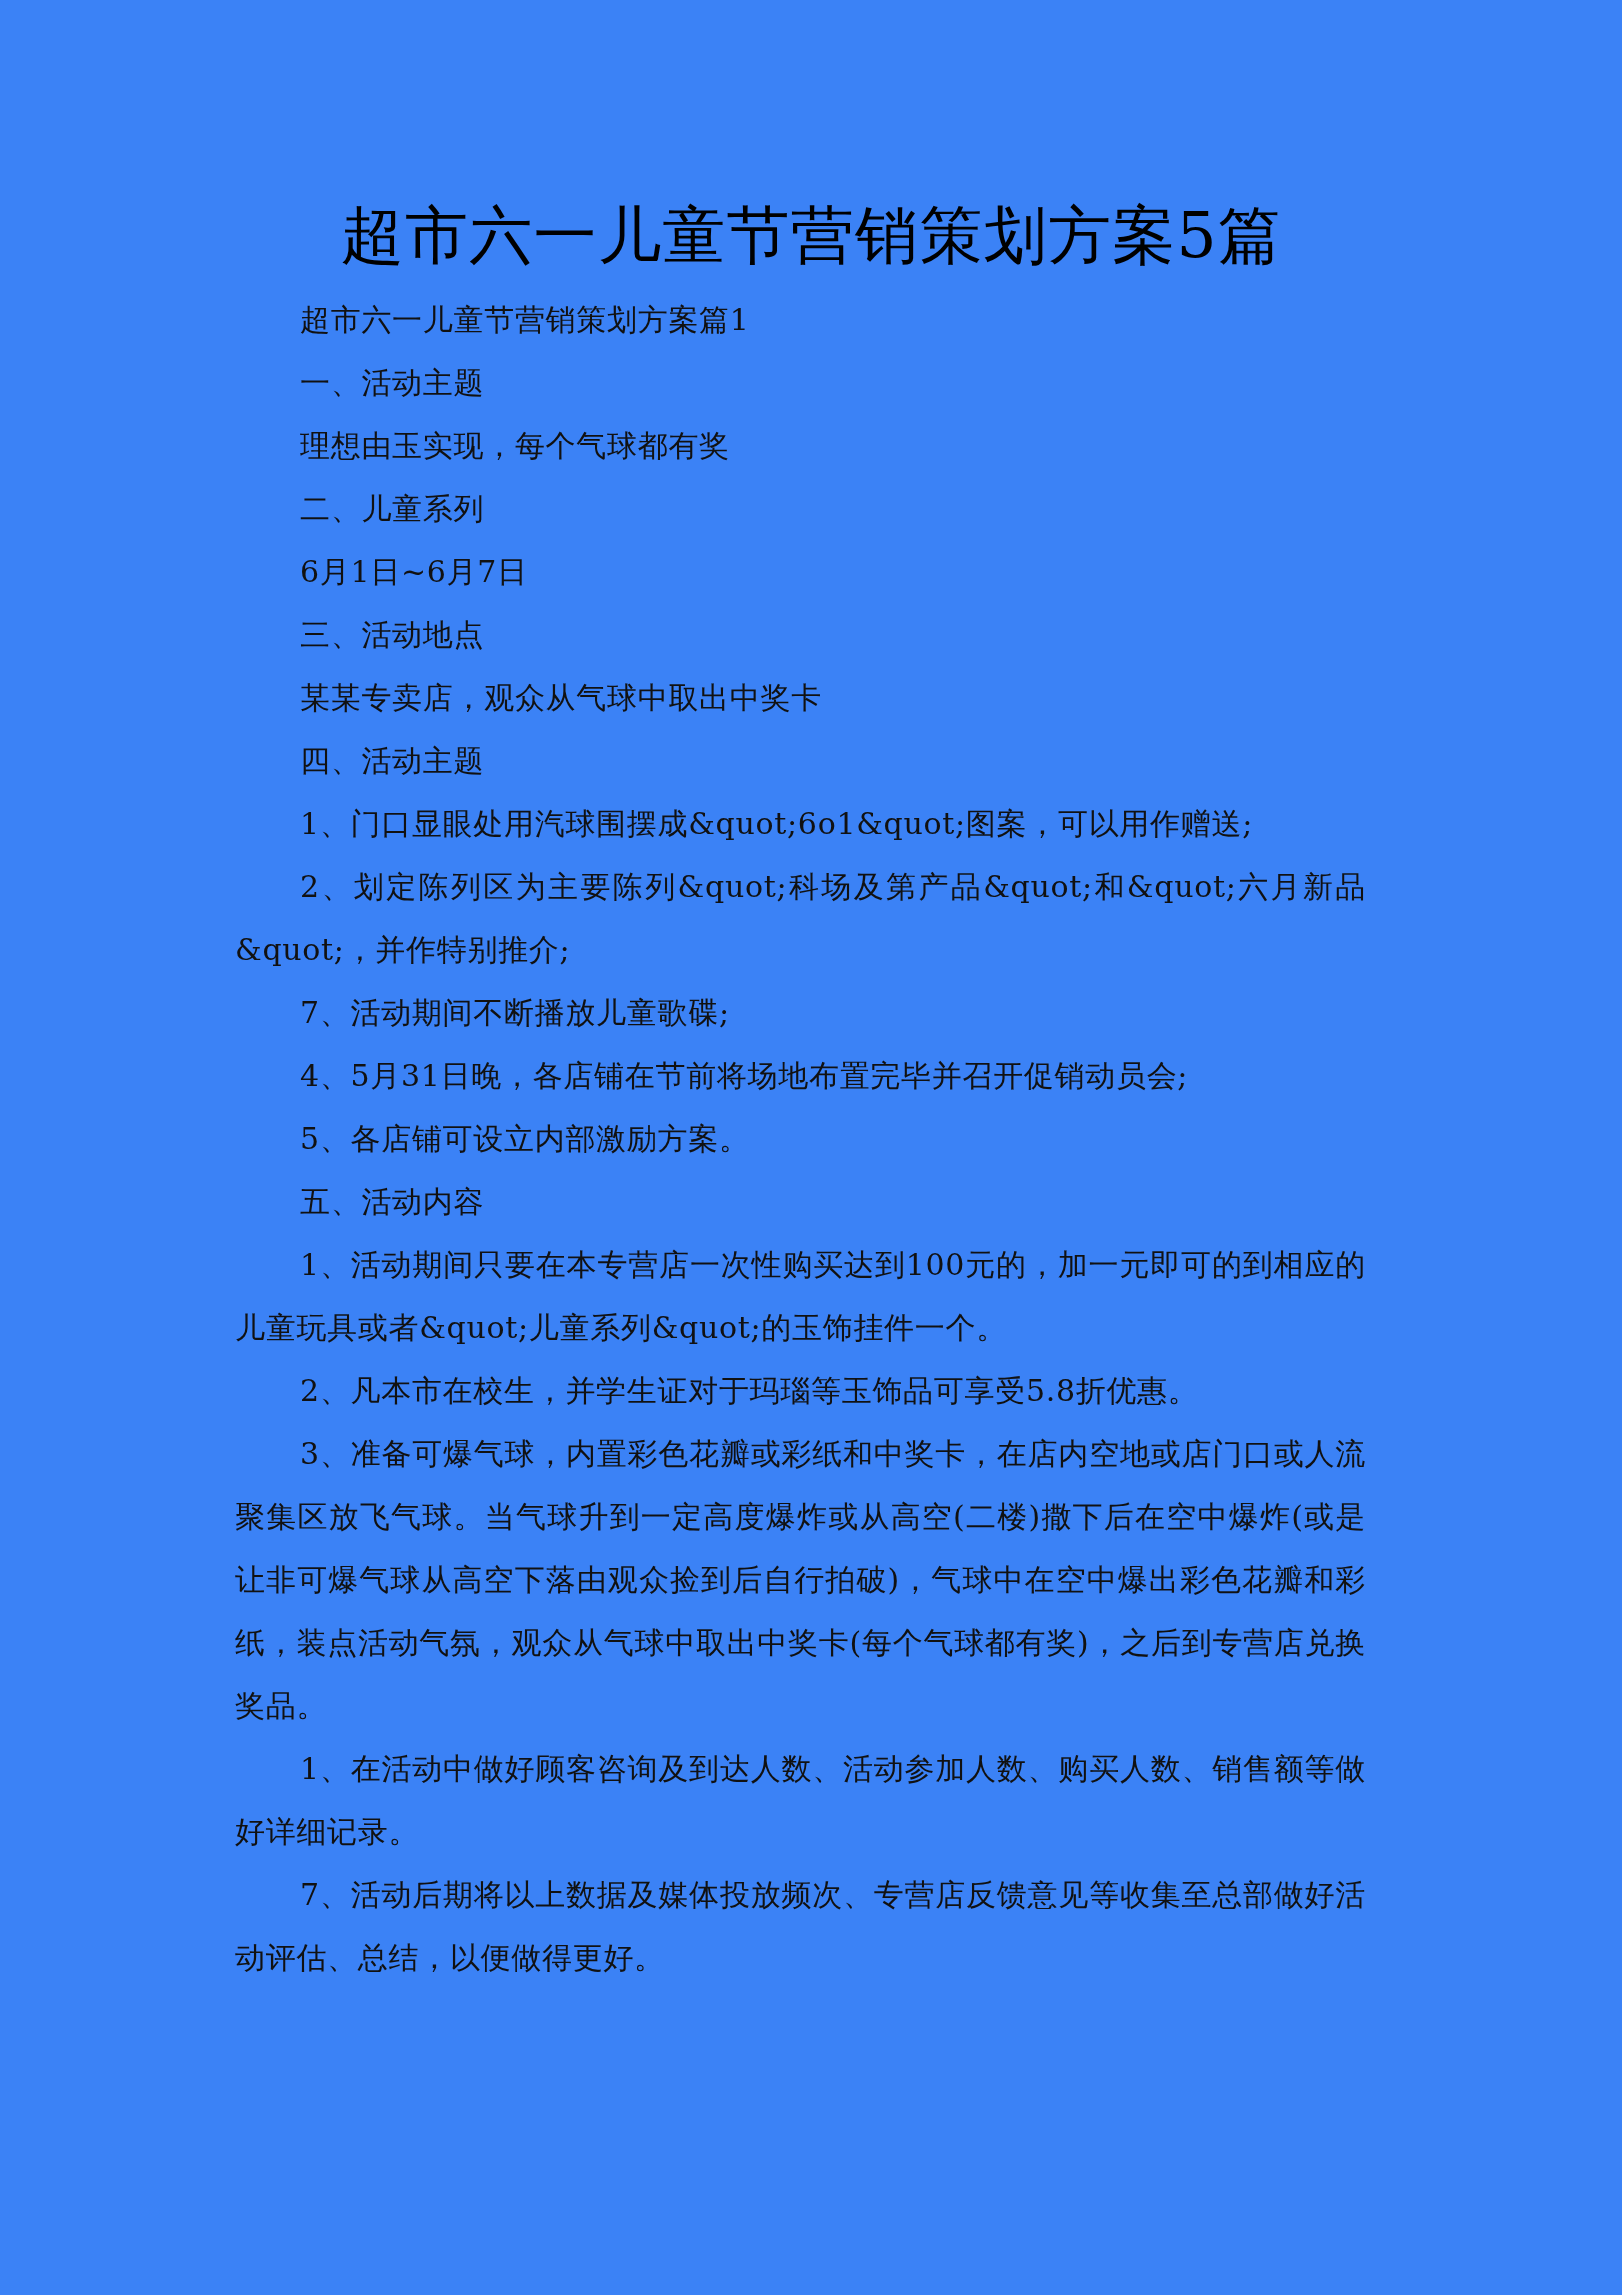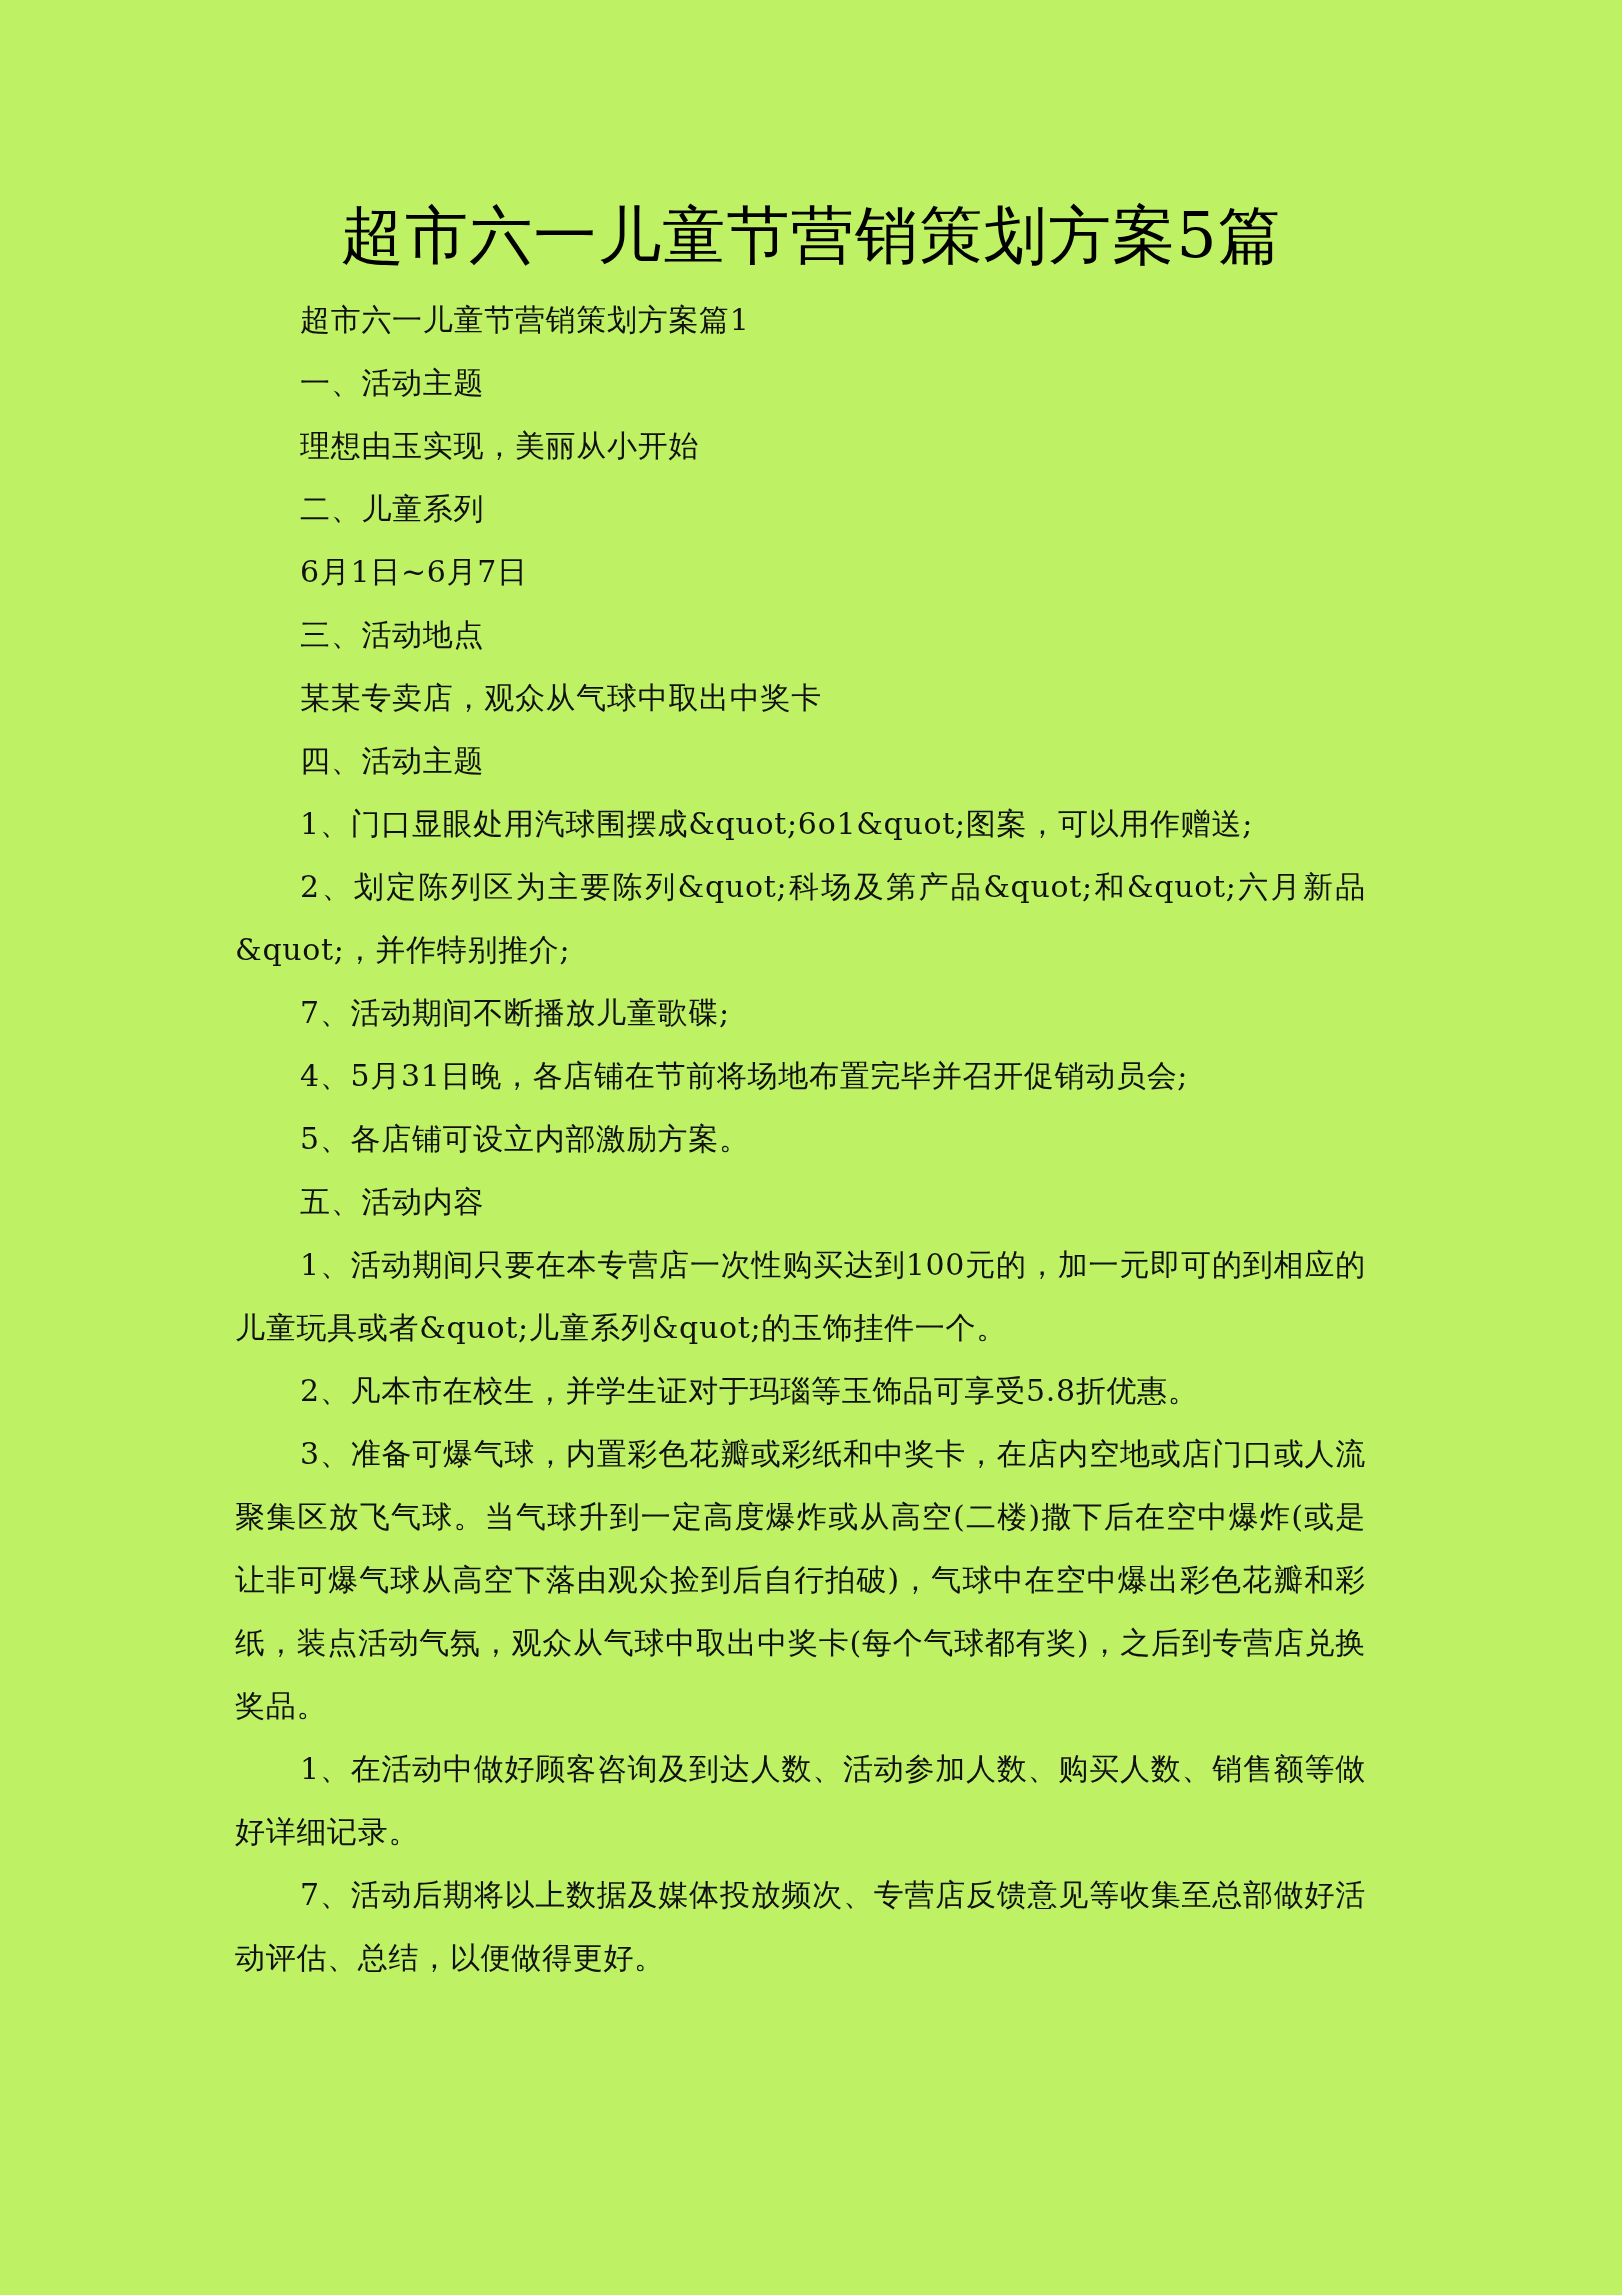--- a/index.html
+++ b/index.html
@@ -1,33 +1,33 @@
 <!DOCTYPE html>
 <html style="font-size:10.5px"><head>
 <meta charset="utf-8">
 <style>
   html, body { margin: 0; padding: 0; background: #ffffff; }
   body { width: 1623px; height: 2295px; position: relative; overflow: hidden;
          font-family: "DejaVu Serif", "Liberation Serif", serif; color: #111; }
-  .page { position: absolute; left: 0; top: 0; width: 1623px; height: 2295px; background: #bef264; }
+  .page { position: absolute; left: 0; top: 0; width: 1623px; height: 2295px; background: #3b82f6; }
   .title { position: absolute; left: 0; width: 1623px; top: 196px; text-align: center;
            font-size: 63px; line-height: 79px; letter-spacing: 1.3px; color: #000; margin: 0; font-weight: normal; }
   .body { position: absolute; left: 235px; top: 288px; width: 1131px; }
   .p { font-size: 30px; line-height: 63px; margin: 0; text-align: justify; letter-spacing: 0.7px; white-space: normal; }
   .ind { text-indent: 65px; }
 </style>
 </head>
 <body>
 
 <div class="page">
   <h1 class="title">超市六一儿童节营销策划方案5篇</h1>
   <div class="body">
     <p class="p ind">超市六一儿童节营销策划方案篇1</p>
     <p class="p ind">一、活动主题</p>
-    <p class="p ind">理想由玉实现，美丽从小开始</p>
+    <p class="p ind">理想由玉实现，每个气球都有奖</p>
     <p class="p ind">二、儿童系列</p>
     <p class="p ind">6月1日~6月7日</p>
     <p class="p ind">三、活动地点</p>
     <p class="p ind">某某专卖店，观众从气球中取出中奖卡</p>
     <p class="p ind">四、活动主题</p>
     <p class="p ind">1、门口显眼处用汽球围摆成&amp;quot;6o1&amp;quot;图案，可以用作赠送;</p>
     <p class="p ind">2、划定陈列区为主要陈列&amp;quot;科场及第产品&amp;quot;和&amp;quot;六月新品&amp;quot;，并作特别推介;</p>
     <p class="p ind">7、活动期间不断播放儿童歌碟;</p>
     <p class="p ind">4、5月31日晚，各店铺在节前将场地布置完毕并召开促销动员会;</p>
     <p class="p ind">5、各店铺可设立内部激励方案。</p>

